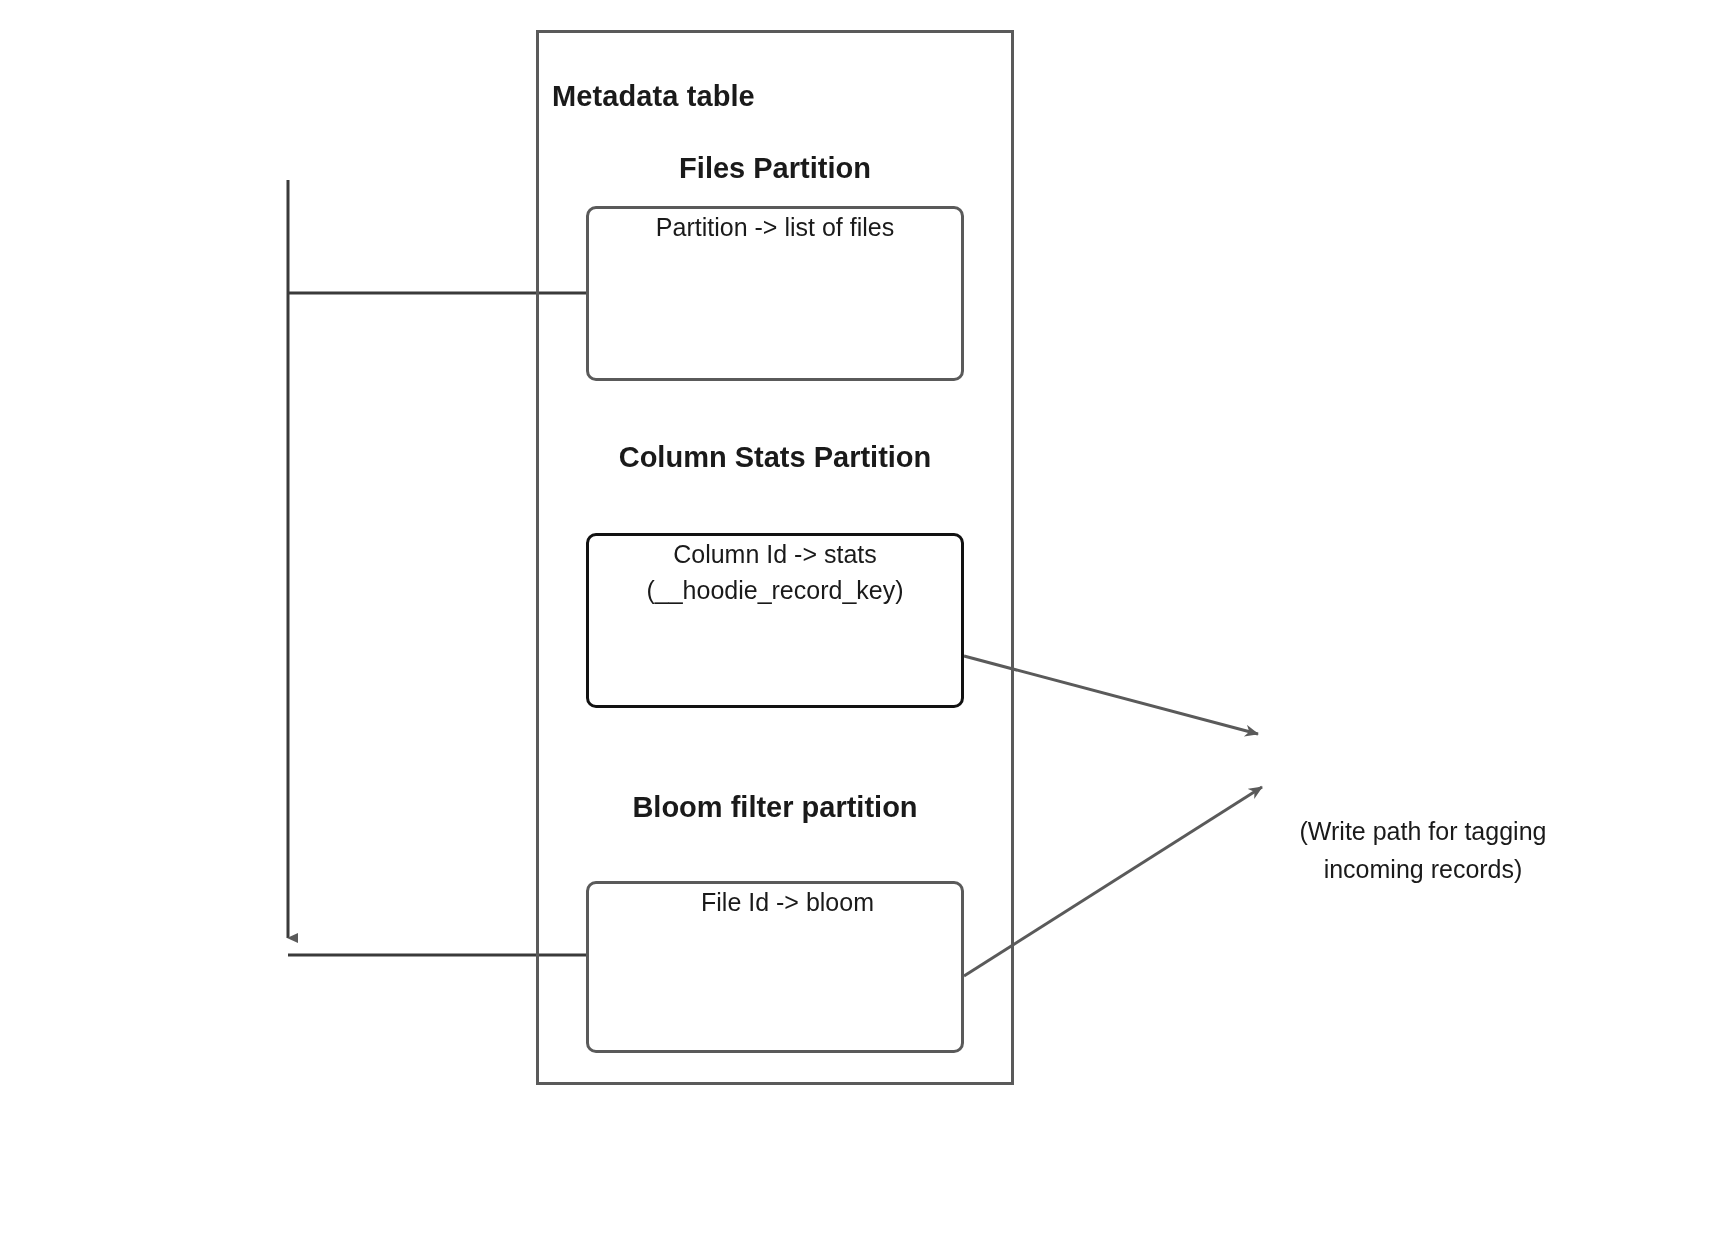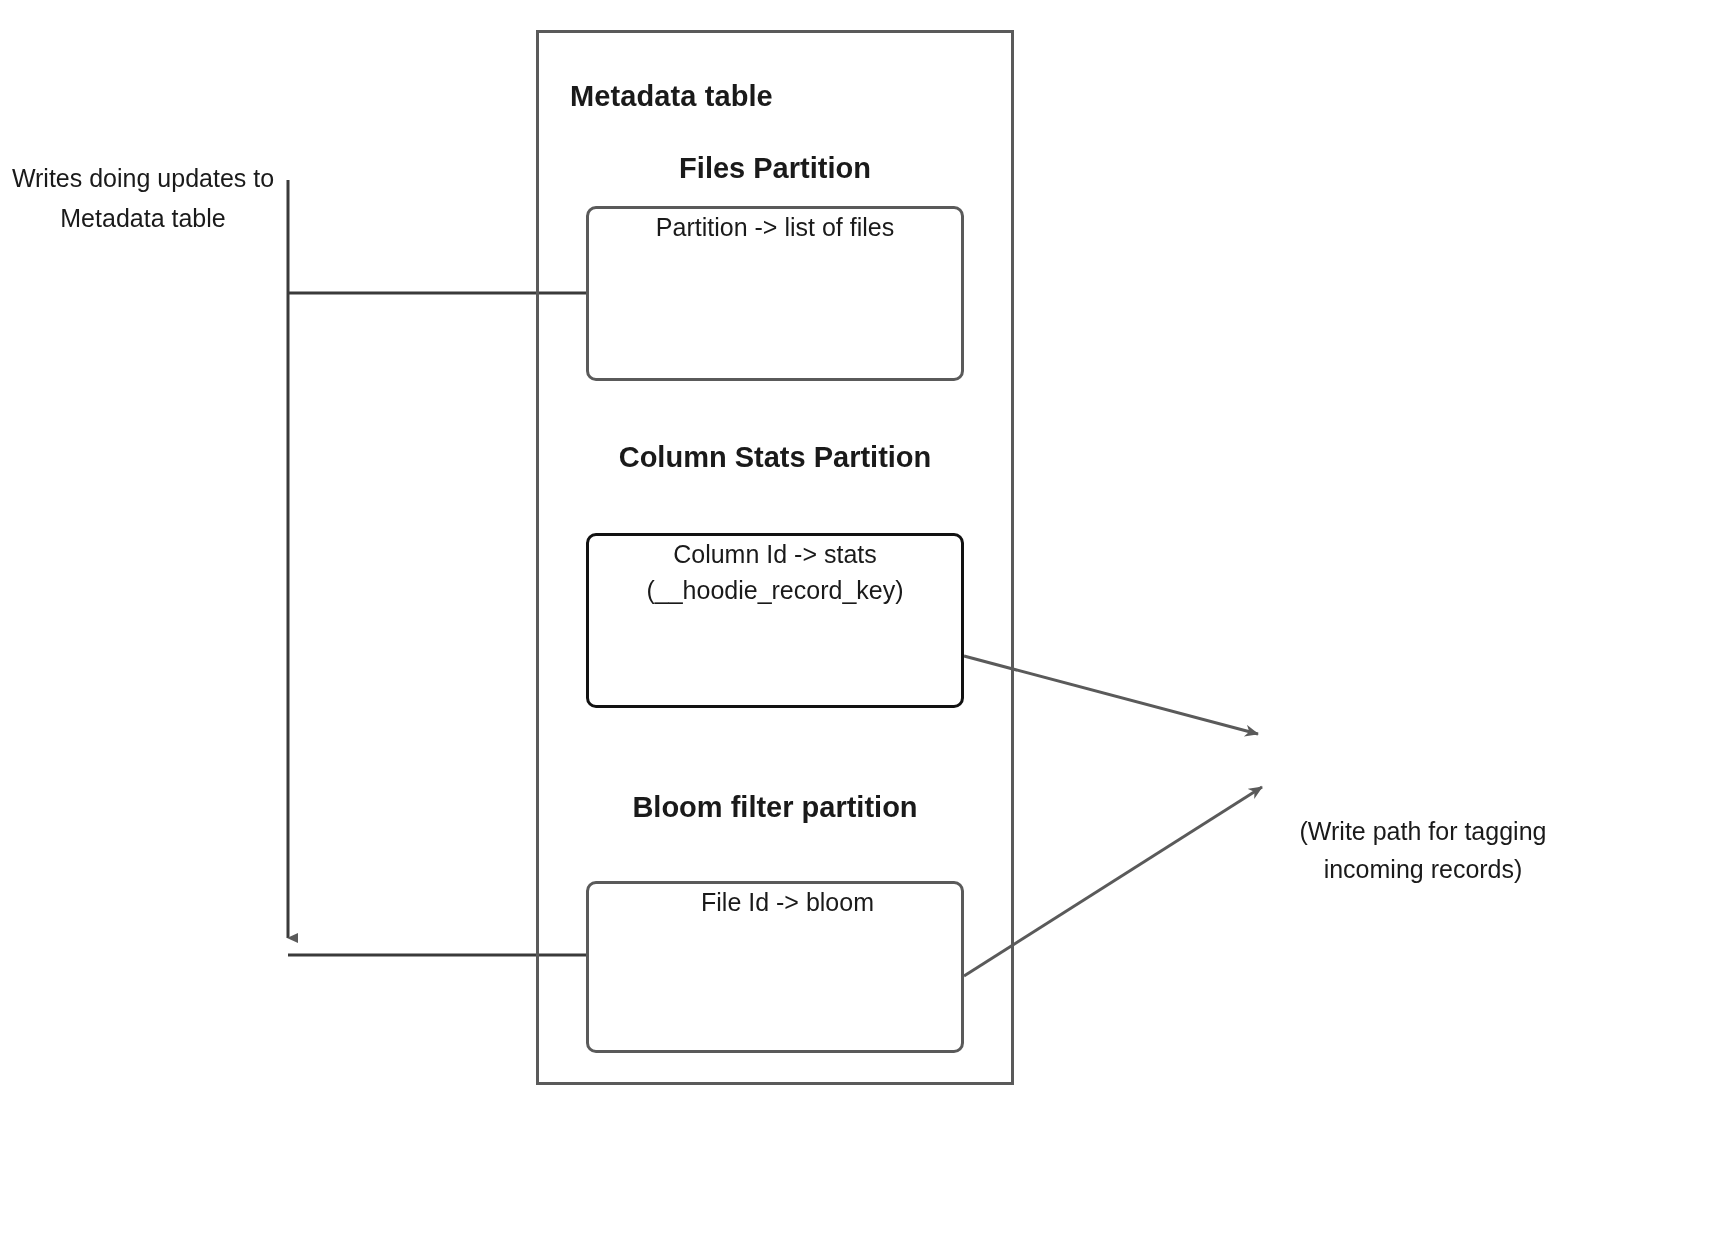--- a/index.html
+++ b/index.html
@@ -34,21 +34,21 @@
     top: 30px;
     width: 478px;
     height: 1055px;
     border: 3px solid #5a5a5a;
     box-sizing: border-box;
     background: transparent;
   }
 
   .outer-title {
     position: absolute;
-    left: 570px;
+    left: 552px;
     top: 80px;
     font-size: 29px;
     font-weight: bold;
     color: #1a1a1a;
     letter-spacing: 0.1px;
   }
 
   
   .section-heading {
     position: absolute;
@@ -143,21 +143,20 @@
 
     <g>
       <path d="M 964 656 L 1258 734" stroke="#5a5a5a" stroke-width="3" fill="none" marker-end="url(#arrowopen)"></path>
     </g>
 
     <g>
       <path d="M 964 976 L 1262 787" stroke="#5a5a5a" stroke-width="3" fill="none" marker-end="url(#arrowopen)"></path>
     </g>
   </svg>
 
-  <div class="label-left">Writes doing updates to Metadata table</div>
 
   <div class="outer-box"></div>
   <div class="outer-title">Metadata table</div>
 
   <div class="section-heading" id="heading-files">Files Partition</div>
   <div class="inner-box" id="box-files">
     <span>Partition -&gt; list of files</span>
   </div>
 
   <div class="section-heading" id="heading-colstats">Column Stats Partition</div>

